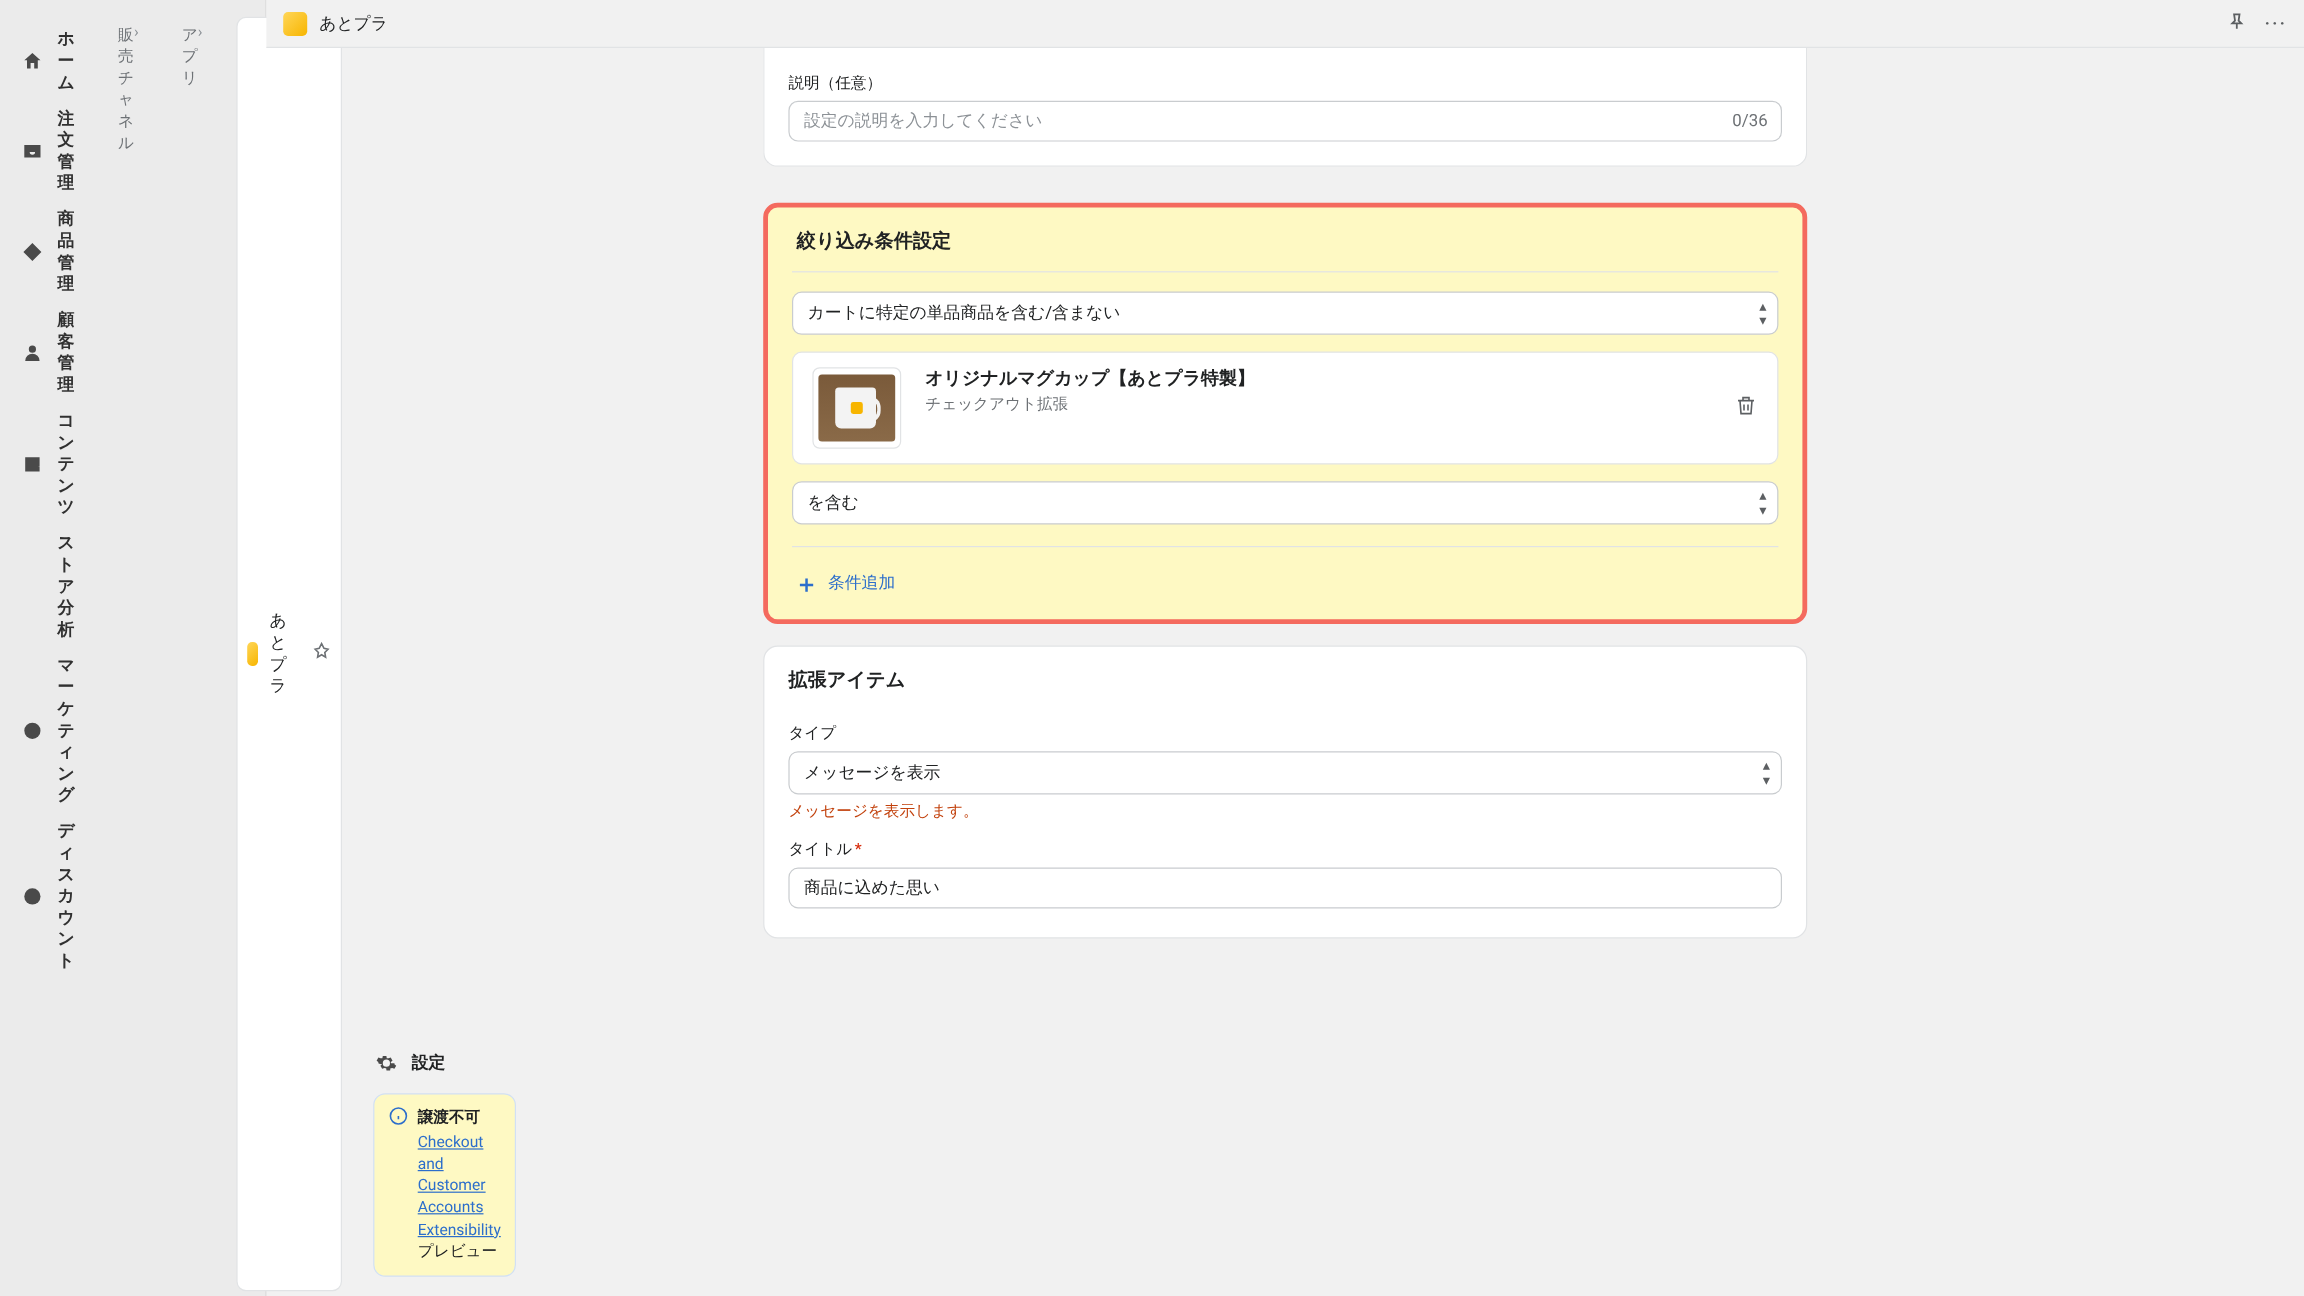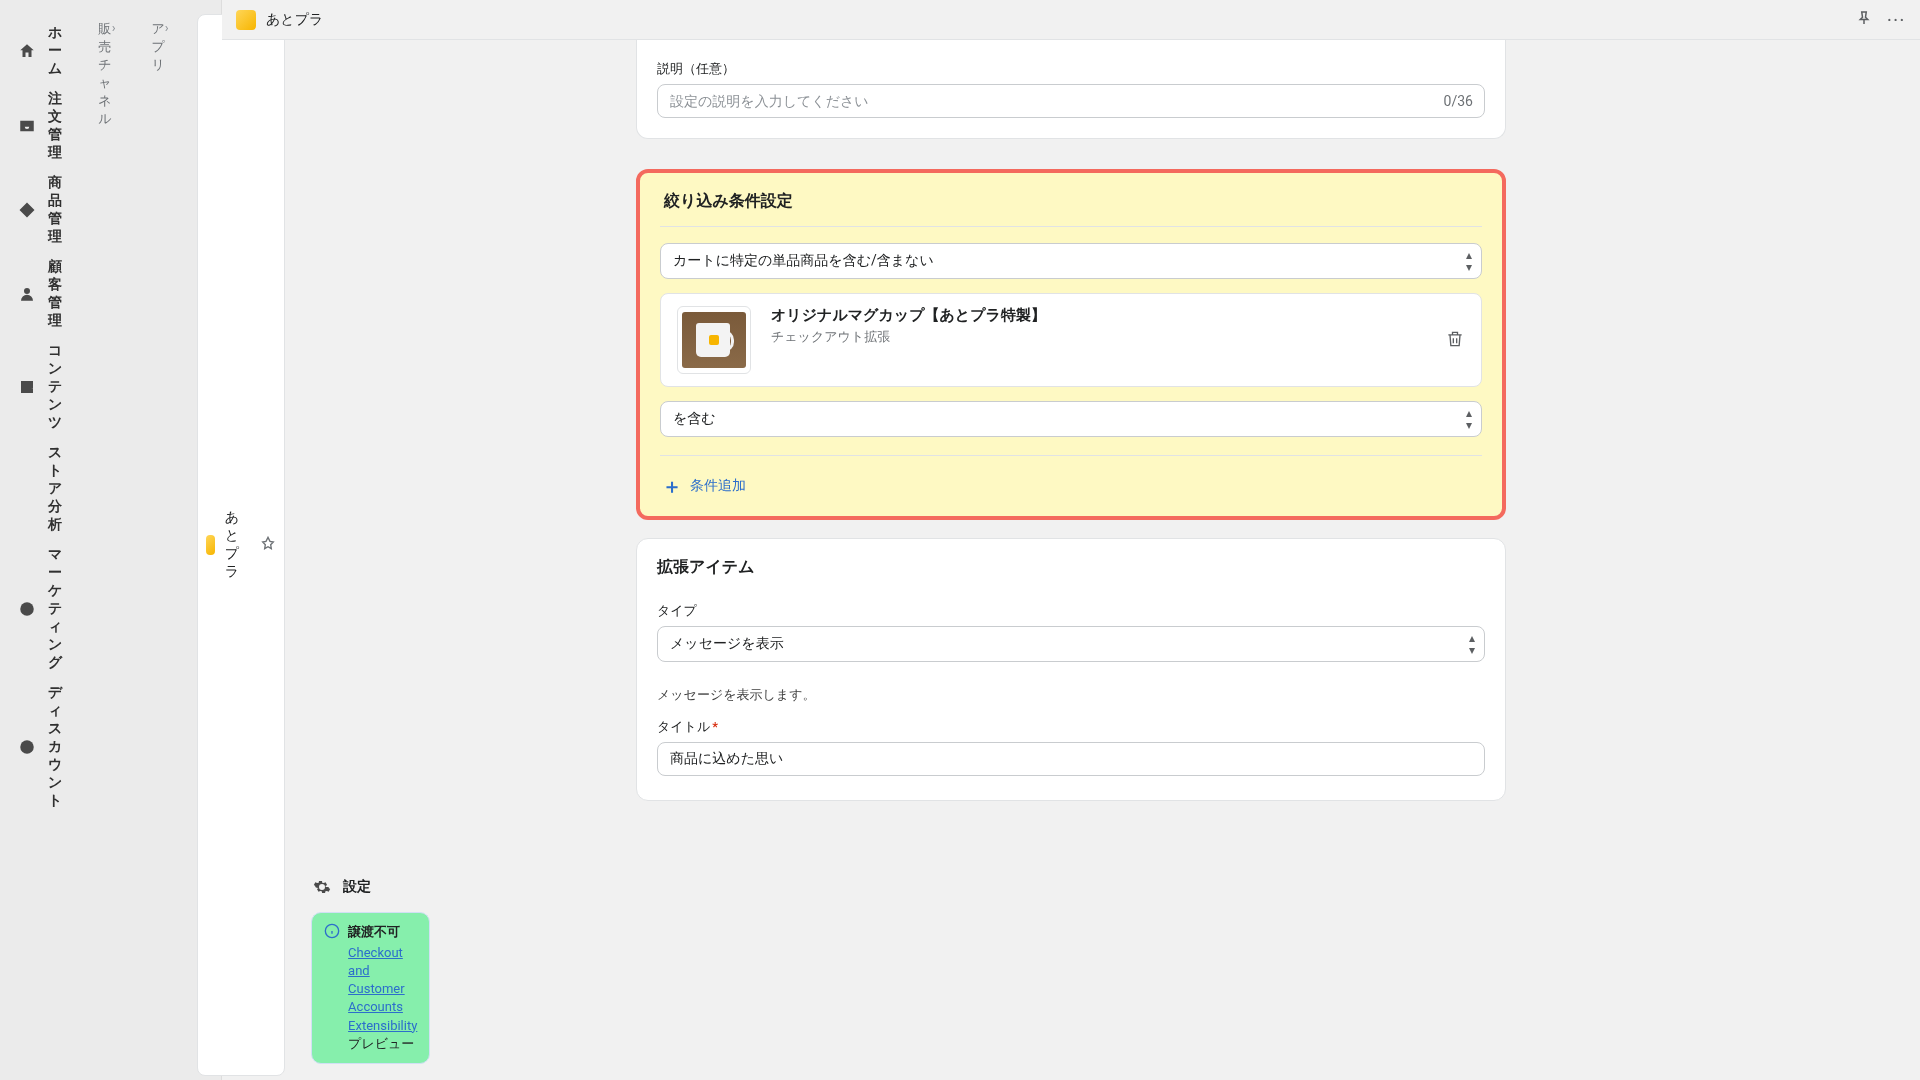--- a/index.html
+++ b/index.html
@@ -61,21 +61,21 @@
     }
     .pinned-app-row .pin { margin-left: auto; color:#6d7175; }
     
     .sidebar-bottom { margin-top: auto; padding: 8px; }
     .settings-row {
       display: flex; align-items:center; gap:12px;
       padding: 8px 10px; font-weight:600; cursor:pointer; border-radius:8px;
     }
     .info-box {
       margin: 8px; padding: 10px 12px;
-      background: #86efac;
+      background: #fef9c3;
       border: 1px solid #d1e0f5;
       border-radius: 10px;
       font-size: 13px;
     }
     .info-box .info-head { display:flex; gap:8px; align-items:flex-start; font-weight:700; }
     .info-box a { color: #2c6ecb; text-decoration: underline; }
     
     
     .main { flex:1; display:flex; flex-direction:column; min-width:0; }
     .topbar {
@@ -187,21 +187,21 @@
     .prod-meta .prod-name { font-weight:700; font-size:15px; }
     .prod-meta .prod-sub { color:#6d7175; font-size:13px; margin-top:3px;}
     .trash{ margin-left:auto; cursor:pointer; color:#5c5f62; align-self:center;}
     .trash svg{width:20px;height:20px;stroke:currentColor;fill:none;stroke-width:1.6;}
     
     .add-link { display:flex; align-items:center; gap:8px; color:#2c6ecb; cursor:pointer; font-weight:500; padding: 4px 2px 2px 2px;}
     .add-link .plus{ font-size:20px; line-height:1; font-weight:600;}
     
     .card.ext { margin-top: 18px; padding: 18px 20px 24px 20px;}
     .ext .section-title{ padding:0 0 10px 0;}
-    .help-text{ color:#404040; font-size:13px; margin-top:24px;}
+    .help-text{ color:#c2410c; font-size:13px; margin-top:5px;}
     .field{ margin-top:14px;}
     .ta { min-height: 80px; line-height:1.6; resize:vertical;}
     
     ::placeholder{ color:#8c9196; }
   </style>
 </head>
 <body>
 
 <div class="layout">
 

